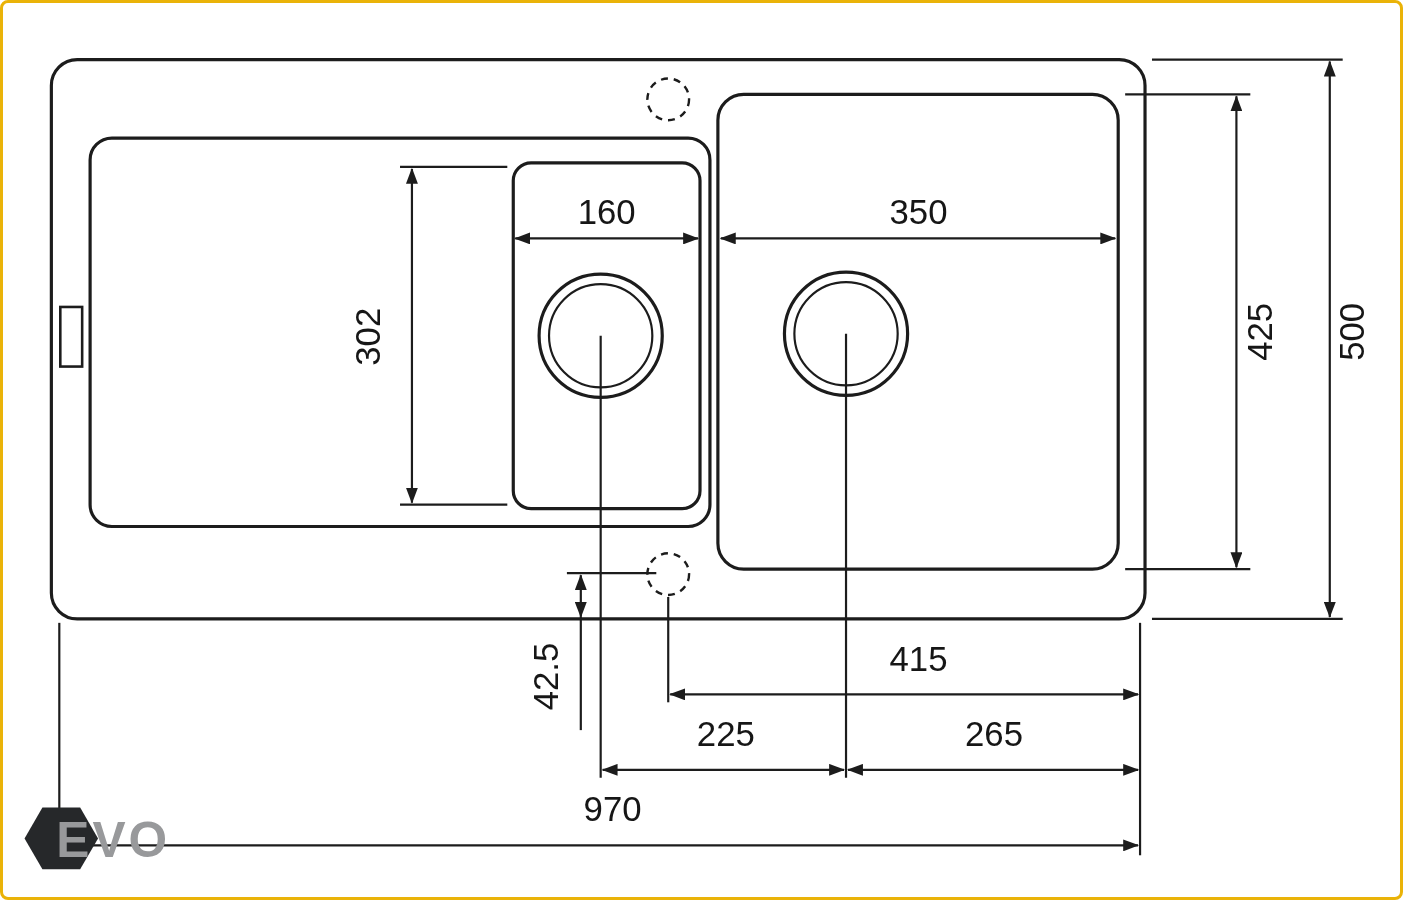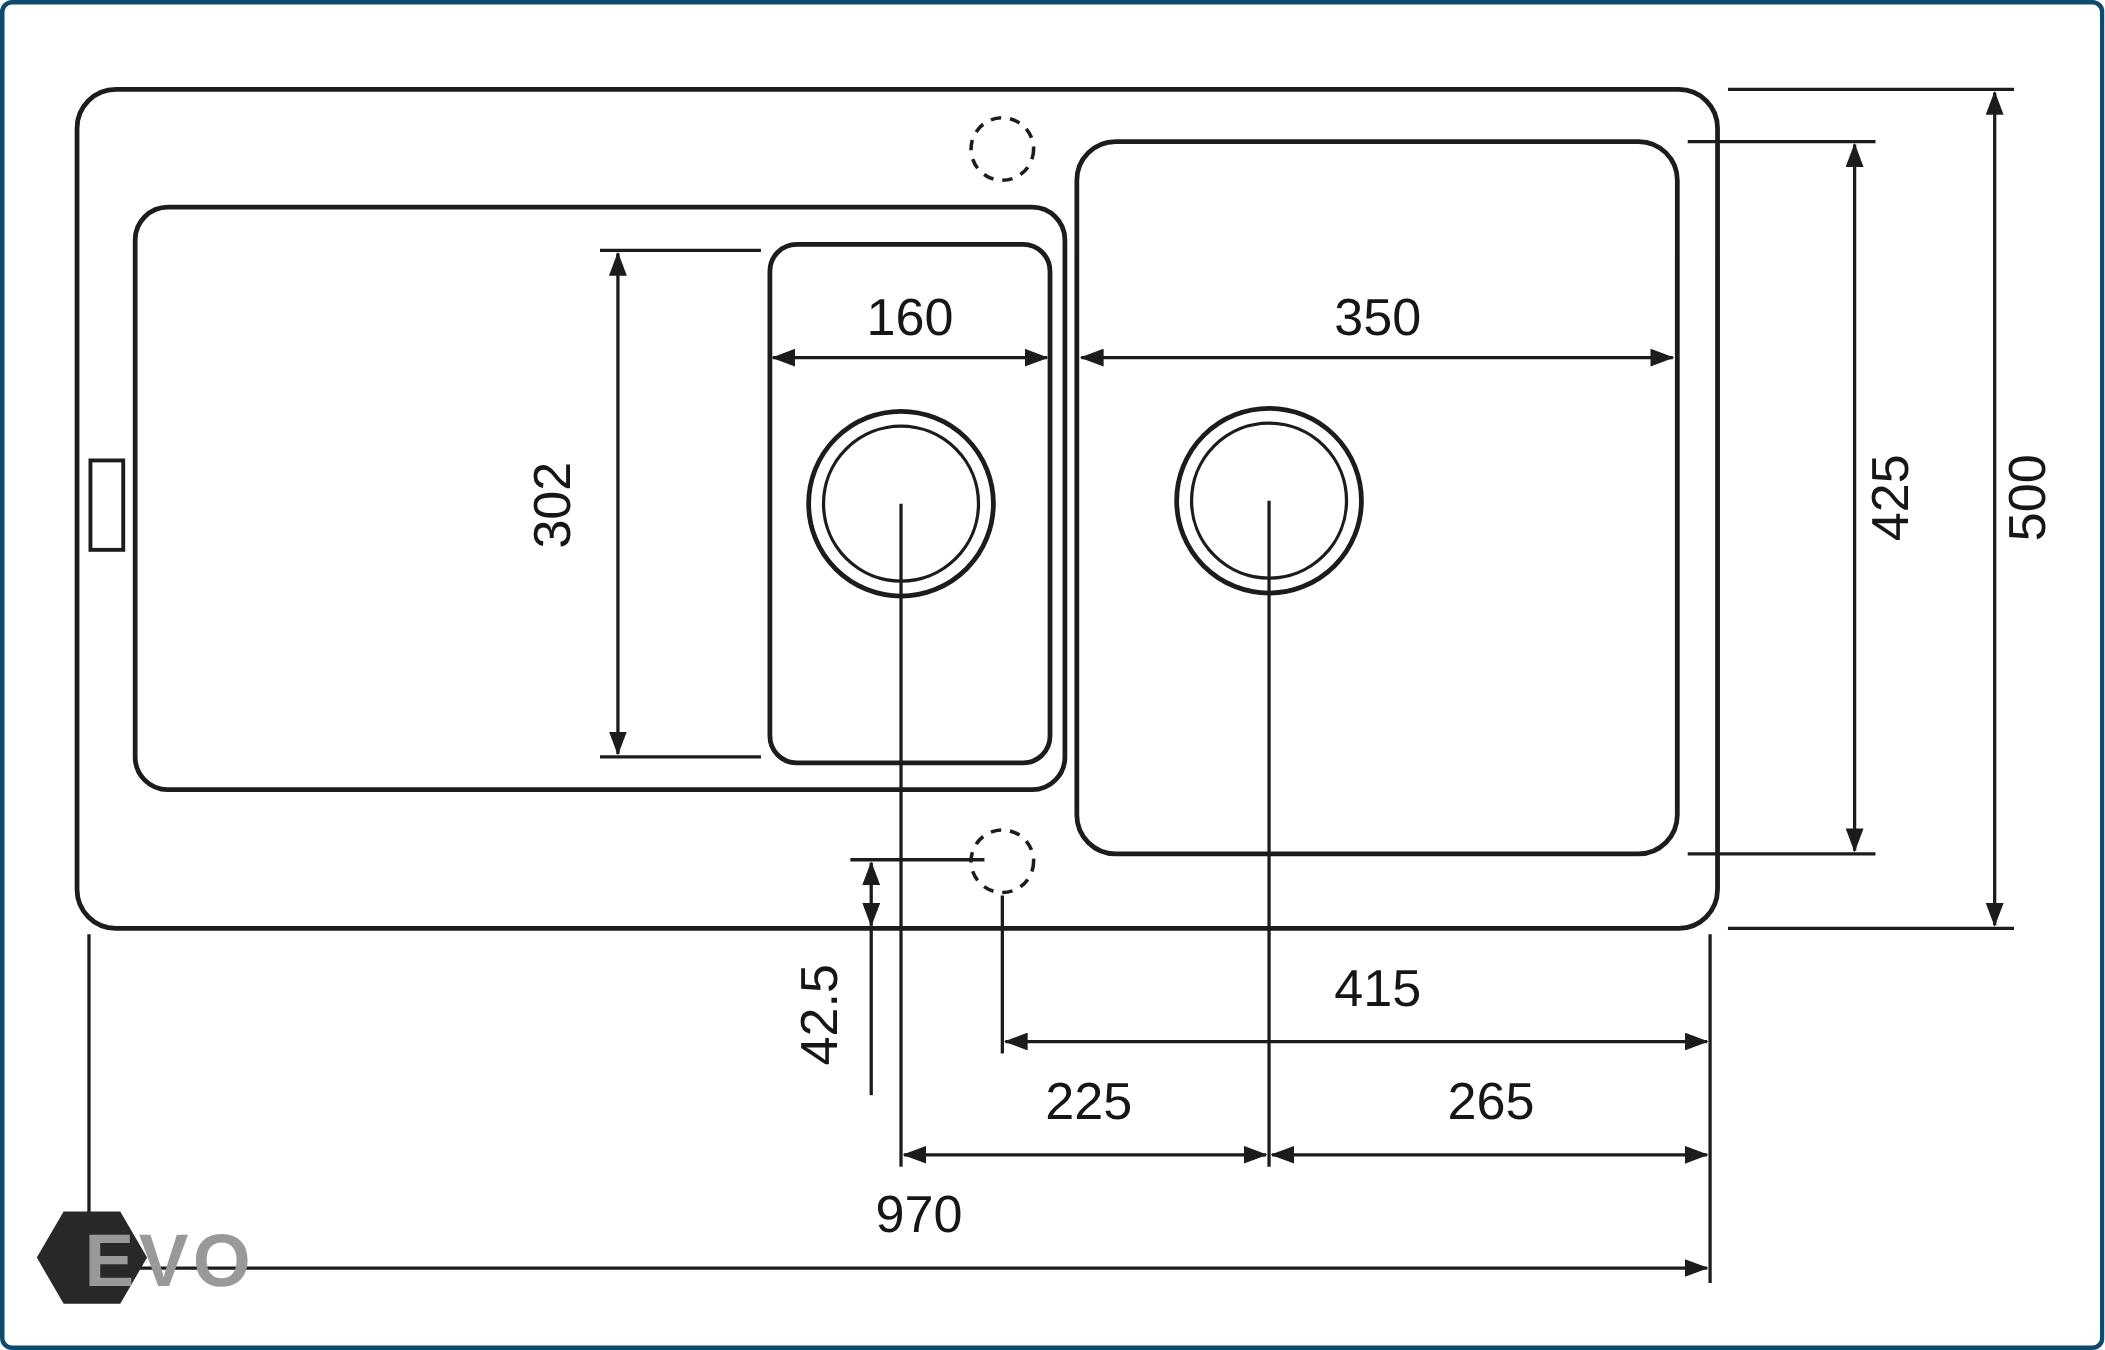--- a/index.html
+++ b/index.html
@@ -7,21 +7,21 @@
     padding: 0;
     background: #ffffff;
     width: 1403px;
     height: 900px;
     font-family: "Liberation Sans", sans-serif;
   }
   .frame {
     box-sizing: border-box;
     width: 1403px;
     height: 900px;
-    border: 3px solid #0c4a6e;
+    border: 3px solid #eab308;
     border-radius: 8px;
     background: #ffffff;
     overflow: hidden;
   }
   svg { display: block; }
   .outline   { fill: none; stroke: #1c1c1c; stroke-width: 3.2; }
   .outline-f { fill: #ffffff; stroke: #1c1c1c; stroke-width: 3.2; }
   .thin      { fill: #ffffff; stroke: #1c1c1c; stroke-width: 2.6; }
   .dim       { fill: none; stroke: #1c1c1c; stroke-width: 2.2; }
   .dashed    { fill: none; stroke: #1c1c1c; stroke-width: 2.4; stroke-dasharray: 7 6; }

